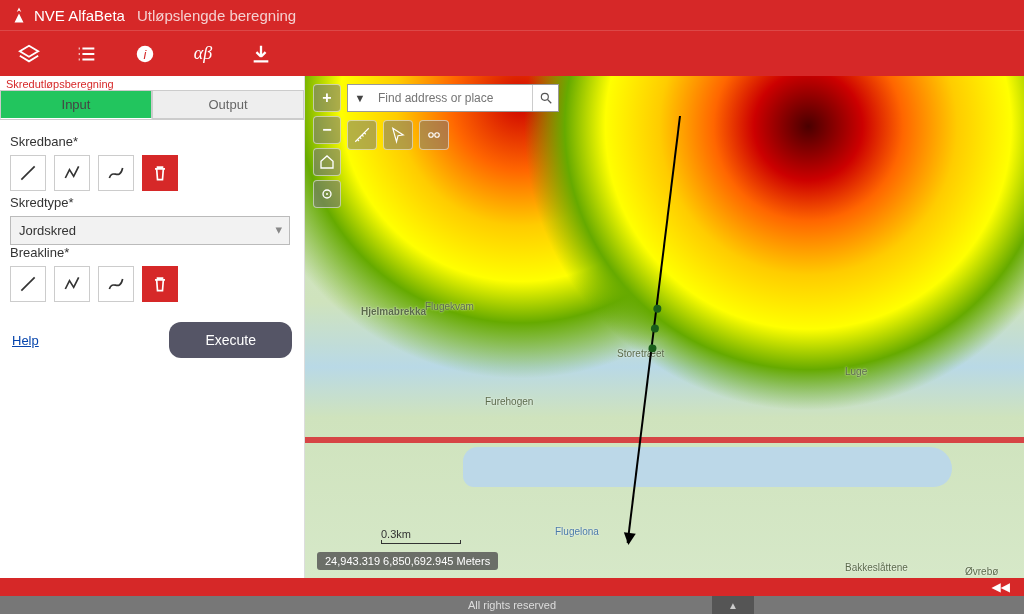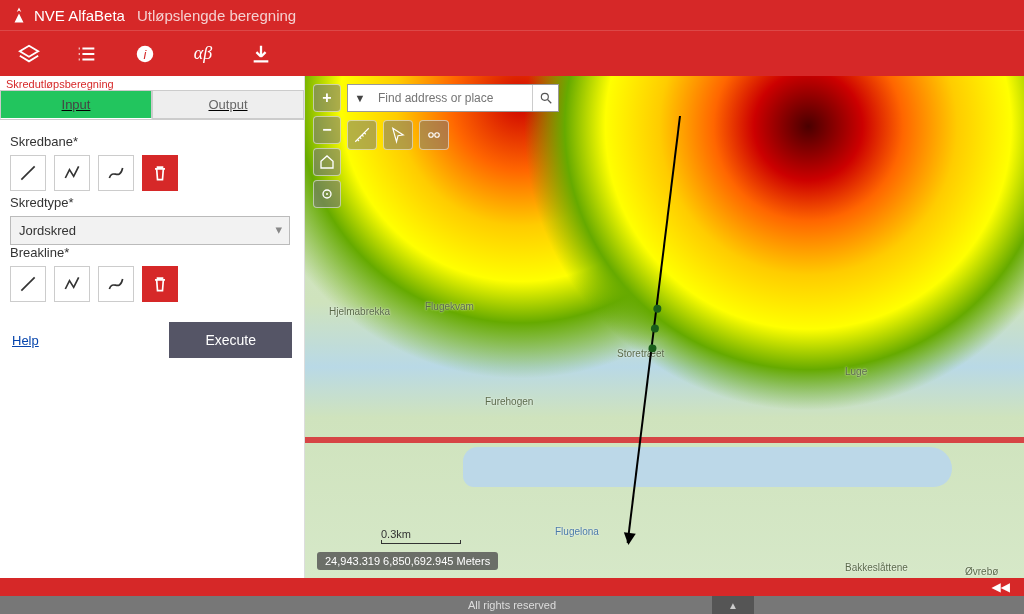--- a/index.html
+++ b/index.html
@@ -46,21 +46,20 @@
   background: #fff;
   border-right: 1px solid #ddd;
   display: flex;
   flex-direction: column;
   position: relative;
 }
 
 .sidetabs-header {
   display: flex;
   border-bottom: 1px solid #ccc;
-  text-decoration: underline;
 }
 .sidetabs-header .section-label {
   font-size: 11px;
   color: #d62828;
   padding: 4px 6px 0;
   position: absolute;
   top: -2px;
 }
 .subtabs {
   display:flex;
@@ -102,21 +101,21 @@
 }
 .select-wrap::after {
   content:"▾"; position:absolute; right:8px; top:6px; color:#888; pointer-events:none;
 }
 
 .help-link { color:#0645ad; text-decoration:underline; font-size:13px; cursor:pointer;text-align:right; }
 
 .execute-btn {
   background:#556; color:#fff; border:none;
   padding:10px 36px; font-size:14px;
-  cursor:pointer; border-radius:0;
+  cursor:pointer; border-radius:12px;
 }
 .panel-footer { display:flex; justify-content:space-between; align-items:center; margin-top:20px; padding:0 2px; }
 
 .map-area {
   flex:1;
   position:relative;
   overflow:hidden;
 }
 .map-bg {
   position:absolute; inset:0;
@@ -348,21 +347,21 @@
         <button class="execute-btn">Execute</button>
       </div>
     </div>
   </div>
 
   <div class="map-area">
     <div class="map-bg"></div>
     <div class="map-water"></div>
     <div class="map-road"></div>
 
-    <div class="place-label" style="left:24px; top:230px;">Hjelmabrekka</div>
+    <div class="place-label" style="left:56px; top:230px;font-weight:bold;">Hjelmabrekka</div>
     <div class="place-label" style="left:120px; top:225px;">Flugekvam</div>
     <div class="place-label" style="left:312px; top:272px;">Storetræet</div>
     <div class="place-label" style="left:180px; top:320px;">Furehogen</div>
     <div class="place-label" style="left:250px; top:450px; color:#4a7aa8;">Flugelona</div>
     <div class="place-label" style="left:540px; top:486px;">Bakkeslåttene</div>
     <div class="place-label" style="left:660px; top:490px;">Øvrebø</div>
     <div class="place-label" style="left:540px; top:290px;">Luge</div>
 
     <div class="avalanche-path">
       <span class="avalanche-mid"></span>

